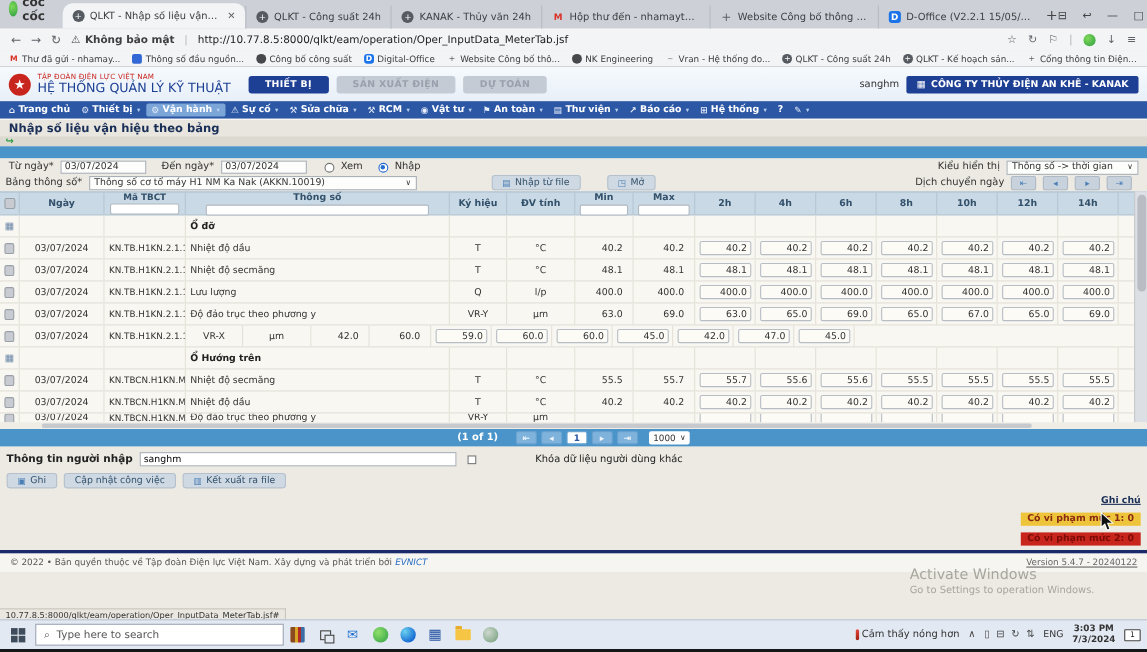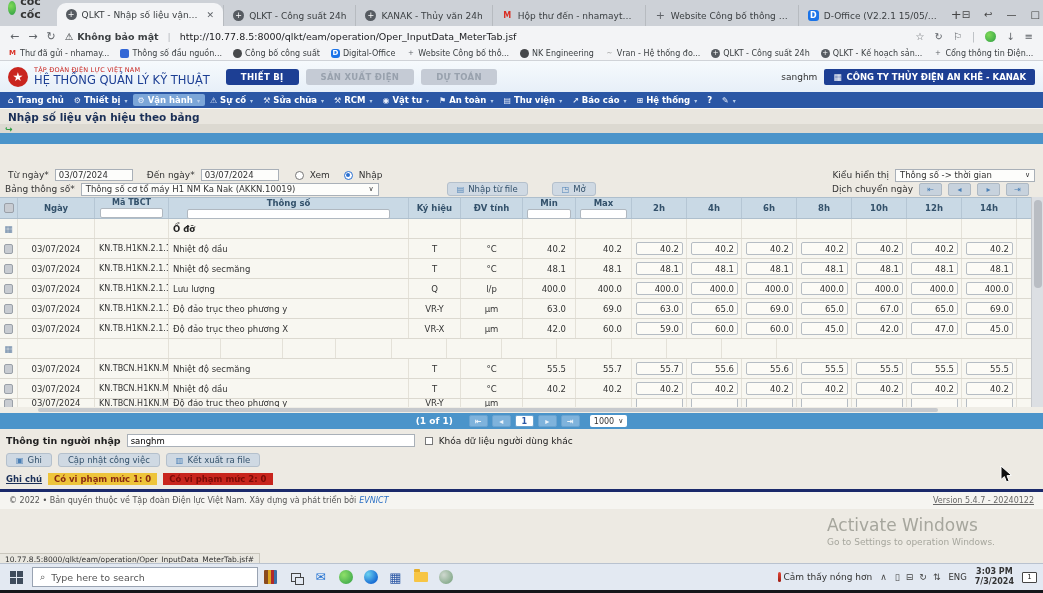--- a/index.html
+++ b/index.html
@@ -58,21 +58,21 @@
   .caret{font-size:6px;color:#b9cfec;margin-left:1px;}
 
   
   .pagetitle{height:16px;background:#e9e6df;border-top:1px solid #fbfaf7;display:flex;align-items:center;padding:0 8px;color:#1a2f57;font-weight:bold;font-size:10.5px;}
   .arrowrow{height:9px;background:#dcd9d1;display:flex;align-items:center;padding:0 5px;}
   .share-arrow{color:#2e9e44;font-size:9px;font-weight:bold;line-height:0;}
   .bluebar{height:11px;background:#4b94ca;}
 
   .filters{background:#edeae3;}
   .frow{display:flex;align-items:center;padding:0 8px;gap:6px;font-size:9px;color:#333;}
-  .frow1{height:14px;padding-top:2px;margin-top:23px;}
+  .frow1{height:14px;padding-top:2px;}
   .frow2{height:16px;padding-left:5px;}
   .flabel{white-space:nowrap;}
   .tbox{height:12px;border:1px solid #a9b0b8;background:#fdfdfb;font-size:8.5px;padding:0 3px;color:#333;display:flex;align-items:center;}
   .w78{width:78px;}
   .radio{width:9px;height:9px;border:1px solid #777;border-radius:50%;background:#fff;position:relative;display:inline-block;flex:0 0 auto;}
   .radio.sel{border-color:#2a6fd0;}
   .radio.sel::after{content:"";position:absolute;inset:1.5px;background:#2a6fd0;border-radius:50%;}
   .selbox{height:13px;border:1px solid #a9b0b8;background:#fdfdfb;font-size:8.5px;padding:0 4px;display:flex;align-items:center;gap:6px;justify-content:space-between;}
   .selcaret{font-size:7px;color:#333;}
   .push{margin-left:auto;}
@@ -107,32 +107,32 @@
   .pbtn.cur{background:#fff;color:#2b57a5;}
   .psize{background:#fff;color:#333;font-size:8px;border-radius:2px;padding:0 4px;height:12px;display:inline-flex;align-items:center;gap:4px;margin-left:6px;font-weight:normal;}
 
   
   .entry{background:#edeae3;padding:5px 6px 0;}
   .erow1{display:flex;align-items:center;gap:6px;font-size:9.5px;}
   .lbl-b{font-weight:bold;color:#222;}
   .person{width:288px;height:13px;border:1px solid #a9b0b8;background:#fff;font-size:8.5px;padding:0 3px;font-family:inherit;}
   .chk{width:8px;height:8px;border:1px solid #777;background:#fff;display:inline-block;flex:0 0 auto;}
   .erow2{display:flex;gap:6px;margin-top:6px;}
-  .erow3{display:flex;gap:6px;margin-top:6px;align-items:center;font-size:8.5px;}
+  .erow3{display:flex;gap:6px;margin-top:6px;align-items:flex-end;font-size:8.5px;flex-direction:column;}
   .note{color:#1a2f57;text-decoration:underline;font-weight:bold;}
   .badge-y{background:#eec43a;color:#8a2a12;font-weight:bold;padding:1px 6px;}
   .badge-r{background:#c8251d;color:#7c0b06;font-weight:bold;padding:1px 6px;}
 
   .footer{margin-top:4px;border-top:3px solid #1b2a6b;background:#f6f5f1;height:20px;display:flex;align-items:center;padding:0 9px;font-size:8px;color:#555;}
   .evnict{color:#2a6fc4;margin-left:3px;font-style:italic;}
   .version{margin-left:auto;color:#666;text-decoration:underline;}
   .cursor-svg{position:absolute;left:1000px;top:465px;}
 
   .watermark{position:absolute;right:48px;top:515px;color:#a6a69d;}
-  .wm1{font-size:17px;}
+  .wm1{font-size:13px;}
   .wm2{font-size:9px;margin-top:2px;}
 
   .statuschip{position:absolute;left:0;top:553px;height:13px;background:#e9e7e0;border:1px solid #c9c6bd;border-left:none;font-size:7.5px;color:#333;display:flex;align-items:center;padding:0 5px;}
 
   
   .taskbar{position:absolute;left:0;bottom:3px;width:100%;height:27px;background:#e3e9f2;border-top:1px solid #b9c2cf;display:flex;align-items:center;}
   .screen-edge{position:absolute;left:0;bottom:0;width:100%;height:3px;background:#15161a;}
   .start{width:32px;display:flex;align-items:center;justify-content:center;}
   .win-logo{display:grid;grid-template-columns:6px 6px;grid-template-rows:6px 6px;gap:1px;}
   .win-logo span{background:#3f4c5c;}
@@ -363,21 +363,21 @@
     <div class="frow frow1">
       <span class="flabel">Từ ngày*</span>
       <span class="tbox w78">03/07/2024</span>
       <span class="flabel" style="margin-left:8px;">Đến ngày*</span>
       <span class="tbox w78">03/07/2024</span>
       <span class="radio" style="margin-left:10px;"></span>
       <span>Xem</span>
       <span class="radio sel" style="margin-left:8px;"></span>
       <span>Nhập</span>
       <span class="push flabel">Kiểu hiển thị</span>
-      <span class="selbox" style="width:140px;">
+      <span class="selbox" style="width:120px;">
         <span>Thông số -&gt; thời gian</span>
         <span class="selcaret">∨</span>
       </span>
     </div>
     <div class="frow frow2">
       <span class="flabel">Bảng thông số*</span>
       <span class="selbox" style="width:298px;">
         <span>Thông số cơ tổ máy H1 NM Ka Nak (AKKN.10019)</span>
         <span class="selcaret">∨</span>
       </span>
@@ -608,21 +608,20 @@
             <input class="vinput" readonly="" value="69.0" style="">
           </div>
           <div class="td c-part"></div>
         </div>
         <div class="tr">
           <div class="td c-cb">
             <span class="cbox"></span>
           </div>
           <div class="td c-date center">03/07/2024</div>
           <div class="td c-code">KN.TB.H1KN.2.1.1.1</div>
-          <div class="td c-param">Độ đảo trục theo phương X</div>
           <div class="td c-sym center">VR-X</div>
           <div class="td c-unit center">μm</div>
           <div class="td c-min right">42.0</div>
           <div class="td c-max right">60.0</div>
           <div class="td c-t">
             <input class="vinput" readonly="" value="59.0" style="">
           </div>
           <div class="td c-t">
             <input class="vinput" readonly="" value="60.0" style="">
           </div>
@@ -642,20 +641,23 @@
             <input class="vinput" readonly="" value="45.0" style="">
           </div>
           <div class="td c-part"></div>
         </div>
         <div class="tr">
           <div class="td c-cb">
             <span class="grid-ic">▦</span>
           </div>
           <div class="td c-date center"></div>
           <div class="td c-code"></div>
+          <div class="td c-param">
+            <span class="group-label">Ổ Hướng trên</span>
+          </div>
           <div class="td c-sym center"></div>
           <div class="td c-unit center"></div>
           <div class="td c-min right"></div>
           <div class="td c-max right"></div>
           <div class="td c-t"></div>
           <div class="td c-t"></div>
           <div class="td c-t"></div>
           <div class="td c-t"></div>
           <div class="td c-t"></div>
           <div class="td c-t"></div>
@@ -784,21 +786,21 @@
       <span>1000</span>
       <span class="selcaret">∨</span>
     </span>
   </div>
 
   <div class="entry">
     <div class="erow1">
       <span class="lbl-b">Thông tin người nhập</span>
       <input class="person" readonly="" value="sanghm" style="">
       <span class="chk" style="margin-left:4px;"></span>
-      <span style="font-size:9px;">Khóa dữ liệu người dùng khác</span>
+      <span style="font-size:9px;margin-left:48px;">Khóa dữ liệu người dùng khác</span>
     </div>
     <div class="erow2">
       <span class="btn-gray">
         <span class="bicn">▣</span>
         <span>Ghi</span>
       </span>
       <span class="btn-gray">
         <span>Cập nhật công việc</span>
       </span>
       <span class="btn-gray">

